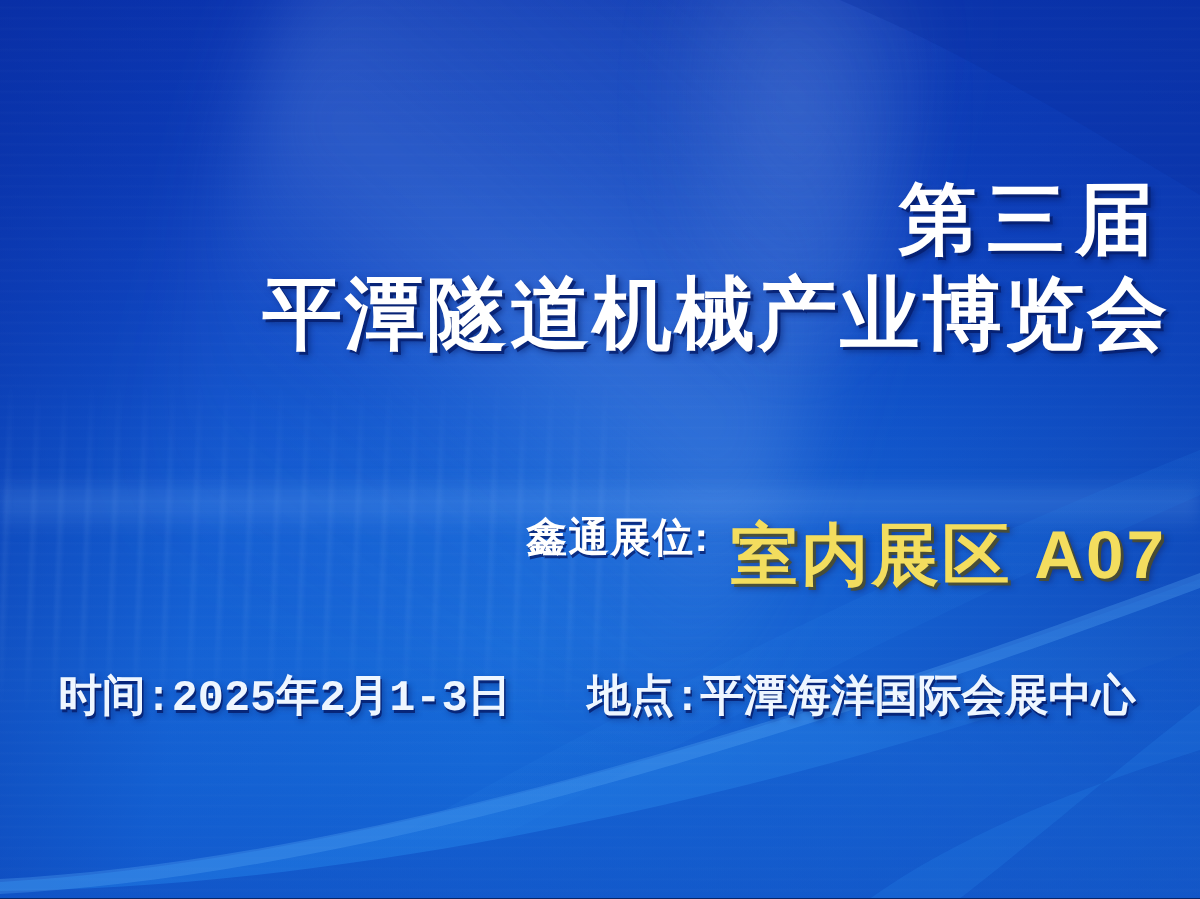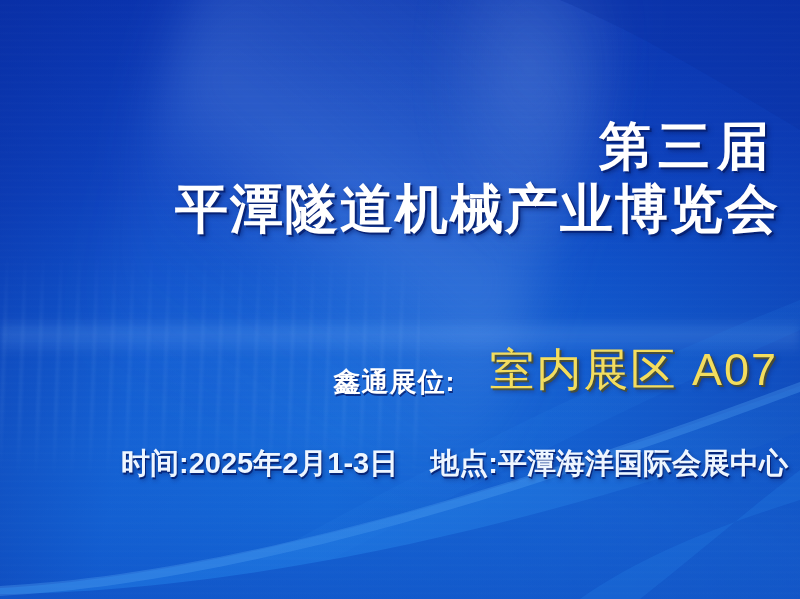--- a/index.html
+++ b/index.html
@@ -111,21 +111,21 @@
         rgba(255,255,255,0.00) 4px,
         rgba(255,255,255,0.10) 5px,
         rgba(255,255,255,0.00) 7px);
   }
   .waves {
     position: absolute;
     inset: 0;
   }
 
   
-  .txt { position: absolute; white-space: nowrap; }
+  .txt { position: absolute; white-space: nowrap; font-family: Liberation Mono, monospace; }
 
   .line-ordinal {
     right: 24px;
     top: 112px;
     font-size: 52px;
     font-weight: 700;
     letter-spacing: 7px;
     color: #ffffff;
     text-shadow:
       2px 2px 0 rgba(6,30,110,0.85),
@@ -152,46 +152,45 @@
     text-shadow:
       2px 2px 0 rgba(6,30,110,0.85),
       3px 3px 5px rgba(4,22,90,0.55);
   }
 
   .booth-row {
     position: absolute;
     right: 22px;
     top: 340px;
     display: flex;
-    align-items: flex-end;
+    align-items: flex-start;
     gap: 14px;
   }
   .booth-label {
     font-size: 27px;
     font-weight: 700;
     letter-spacing: 1px;
     color: #ffffff;
     text-shadow: 1px 2px 0 rgba(6,30,110,0.8);
   }
   .booth-value {
     font-size: 45px;
-    font-weight: 400;
+    font-weight: 700;
     letter-spacing: 2px;
     color: #f3dd5e;
     text-shadow:
       2px 2px 0 rgba(90,80,20,0.75),
       3px 3px 4px rgba(20,30,90,0.5);
-    margin-left: 20px;
   }
 
   .line-meta {
     left: 8px;
     right: 12px;
     top: 444px;
-    text-align: right;
+    text-align: center;
     font-size: 29px;
     font-weight: 700;
     letter-spacing: 0px;
     color: #eef6ff;
     text-shadow:
       1px 2px 0 rgba(6,30,110,0.85),
       2px 3px 4px rgba(4,22,90,0.45);
   }
   .meta-gap { display: inline-block; width: 16px; }
 </style>

